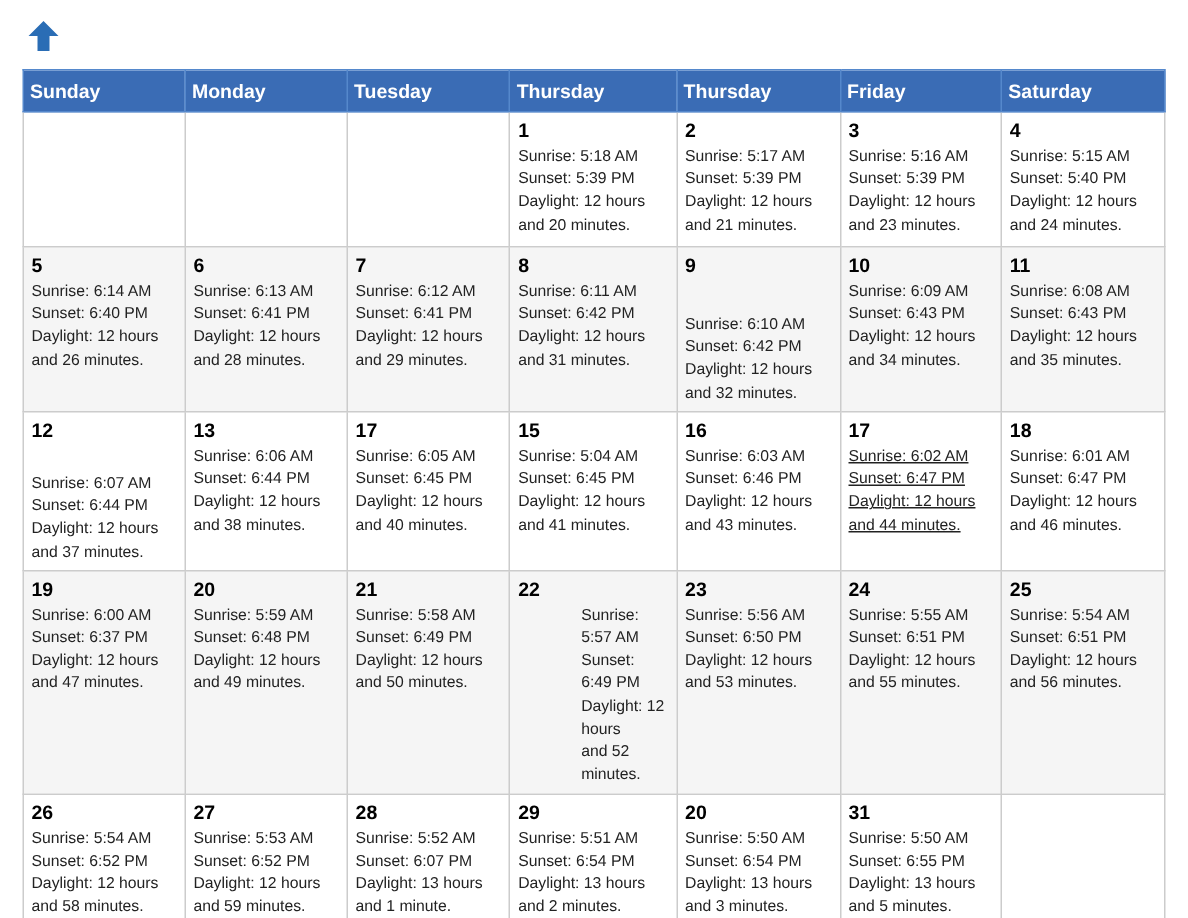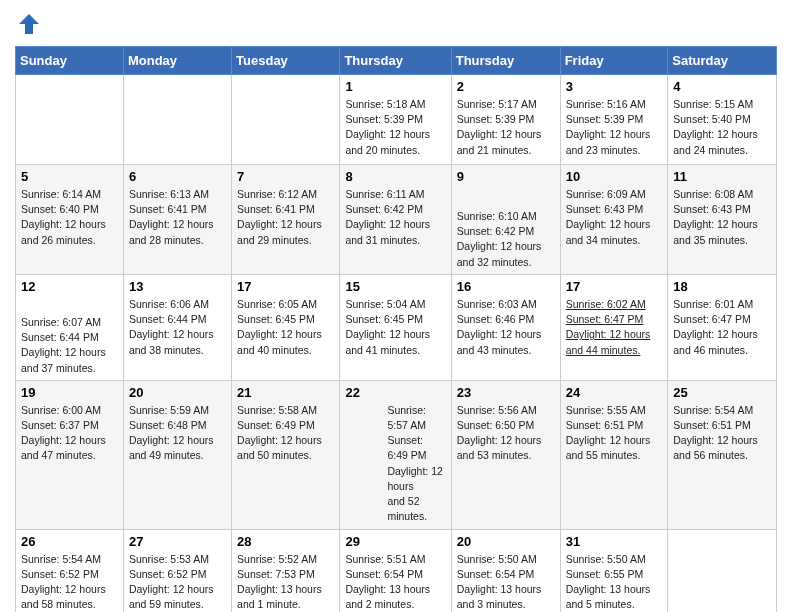--- a/index.html
+++ b/index.html
@@ -327,21 +327,21 @@
         <td>
           <span class="day-num">27</span>
           <div class="day-info" style="white-space: pre-line;">Sunrise: 5:53 AM
 Sunset: 6:52 PM
 Daylight: 12 hours
 and 59 minutes.</div>
         </td>
         <td>
           <span class="day-num">28</span>
           <div class="day-info" style="white-space: pre-line;">Sunrise: 5:52 AM
-Sunset: 7:53 PM
+Sunset: 6:07 PM
 Daylight: 13 hours
 and 1 minute.</div>
         </td>
         <td>
           <span class="day-num">29</span>
           <div class="day-info" style="white-space: pre-line;">Sunrise: 5:51 AM
 Sunset: 6:54 PM
 Daylight: 13 hours
 and 2 minutes.</div>
         </td>

